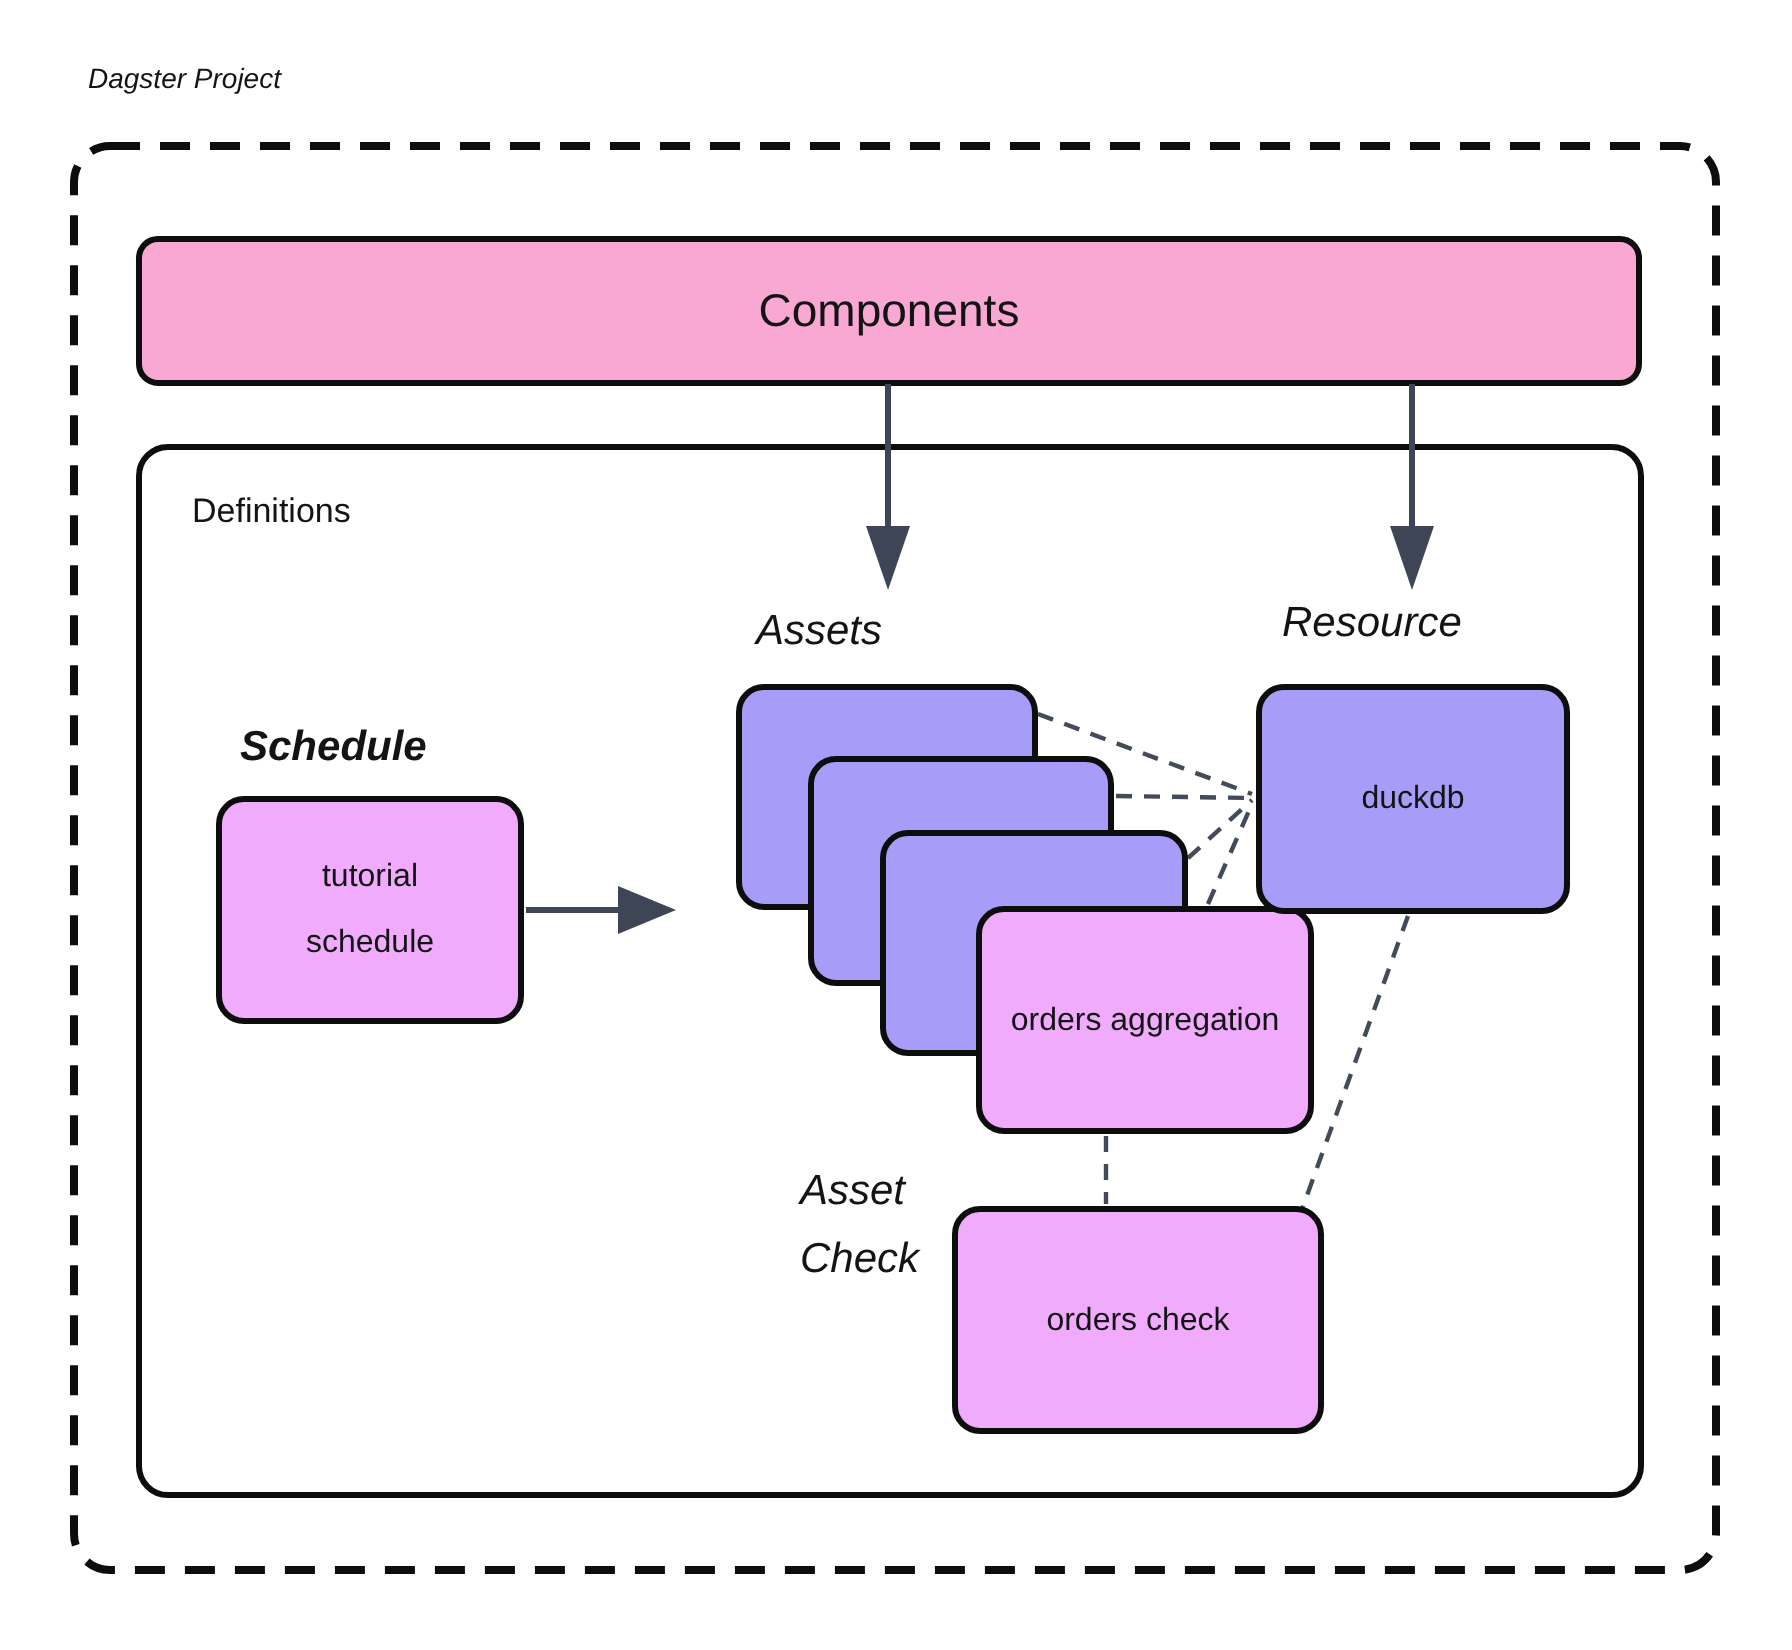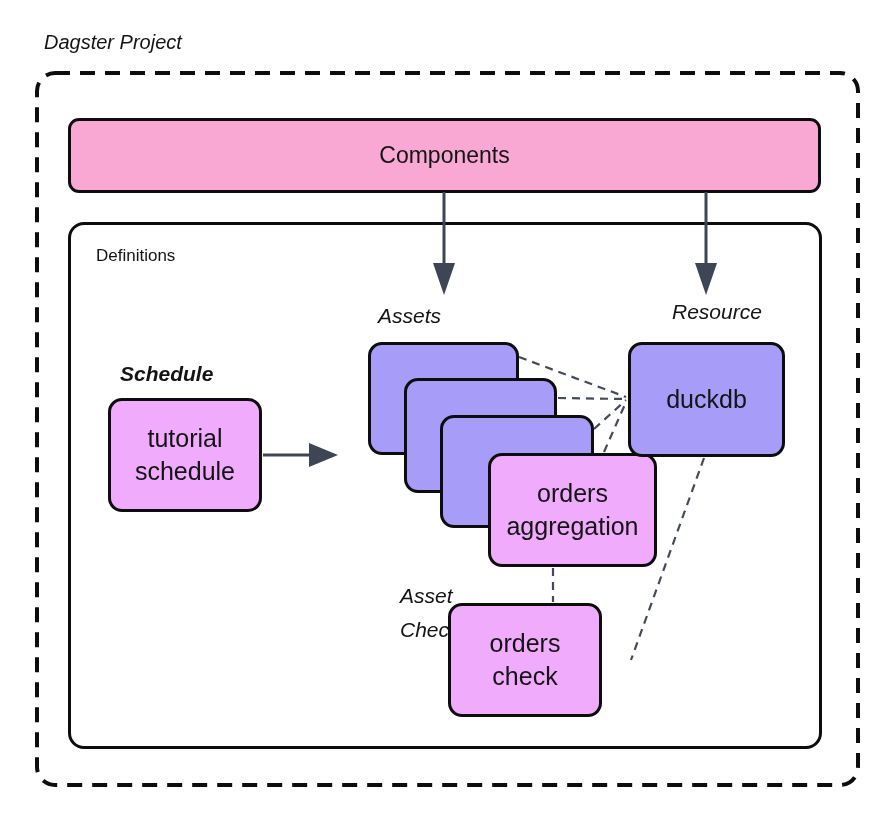--- a/index.html
+++ b/index.html
@@ -11,21 +11,21 @@
   .canvas {
     position: relative;
     width: 896px;
     height: 825px;
     background: #ffffff;
     overflow: hidden;
   }
   .diagram-title {
     position: absolute;
     left: 44px; top: 31px;
-    font-size: 20px;
+    font-size: 14px;
     font-style: italic;
     color: #141414;
     z-index: 10;
   }
   .outer-frame {
     position: absolute;
     left: 35px; top: 71px;
     width: 825px; height: 716px;
     z-index: 1;
     pointer-events: none;
@@ -62,43 +62,43 @@
     width: 896px; height: 825px;
     z-index: 5;
     pointer-events: none;
   }
   .node {
     position: absolute;
     border: 3px solid #0d0d0d;
     border-radius: 14px;
     display: flex; align-items: center; justify-content: center;
     text-align: center;
-    font-size: 25px;
+    font-size: 16px;
     line-height: 33px;
     z-index: 10;
   }
   .node.purple { background: #a79cf7; }
   .node.white  { background: #f0abfc; justify-content: center; }
   .stack-1 { left: 368px; top: 342px; width: 151px; height: 113px; z-index: 6; }
   .stack-2 { left: 404px; top: 378px; width: 153px; height: 115px; z-index: 7; }
   .stack-3 { left: 440px; top: 415px; width: 154px; height: 113px; z-index: 8; }
   .orders-aggregation { left: 488px; top: 453px; width: 169px; height: 114px; z-index: 9; padding: 0 6px; }
   .tutorial-schedule  { left: 108px; top: 398px; width: 154px; height: 114px; padding: 0 20px; }
   .duckdb             { left: 628px; top: 342px; width: 157px; height: 115px; }
-  .orders-check       { left: 448px; top: 603px; width: 154px; height: 114px; padding: 0 20px; }
+  .orders-check       { left: 476px; top: 603px; width: 186px; height: 114px; padding: 0 20px; }
   .group-label {
     position: absolute;
     font-size: 21px;
     font-style: italic;
     z-index: 10;
     color: #141414;
   }
   .schedule-label { left: 120px; top: 362px; font-weight: bold; }
   .assets-label   { left: 378px; top: 304px; }
-  .resource-label { left: 672px; top: 300px; }
+  .resource-label { left: 641px; top: 300px; }
   .asset-check-label {
     left: 400px; top: 579px;
     width: 86px;
     line-height: 34px;
   }
 </style>
 </head>
 <body>
 
 <div class="canvas">

